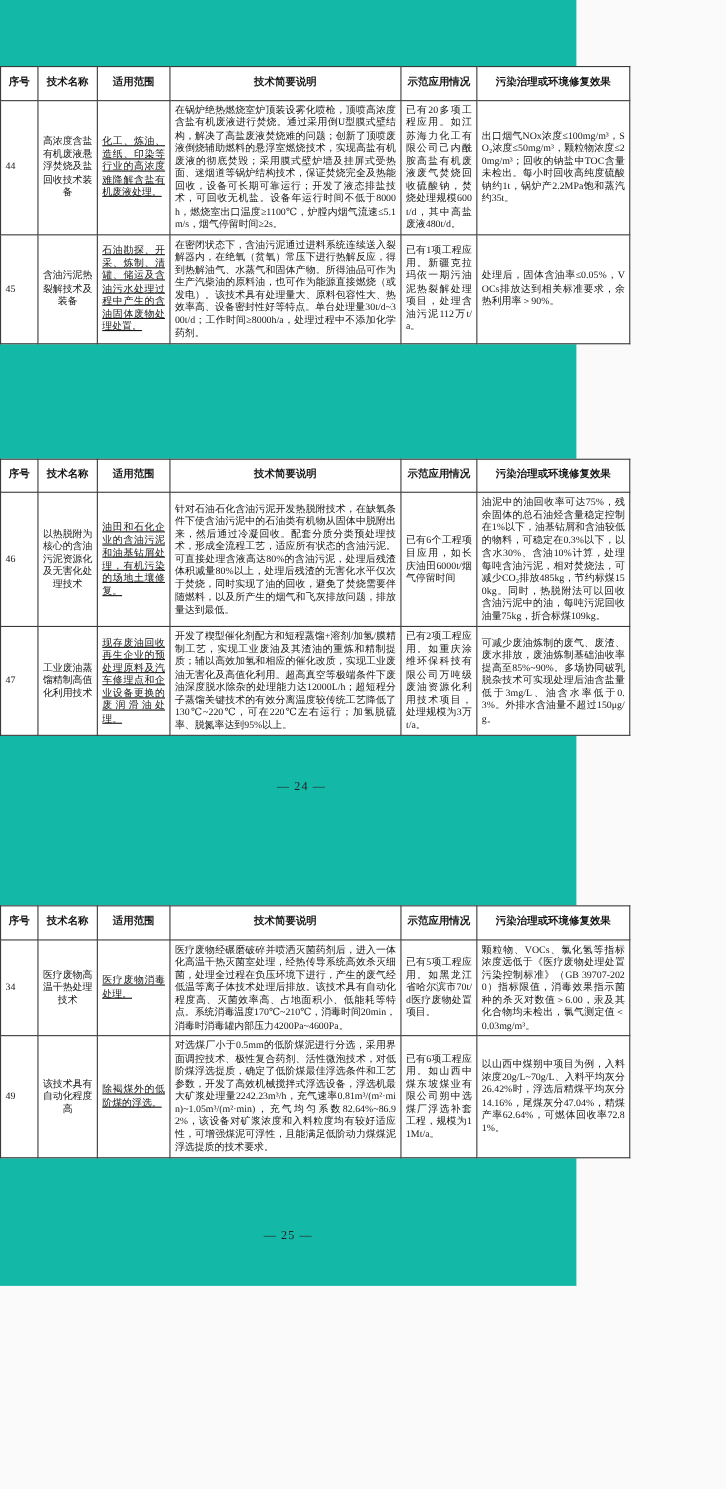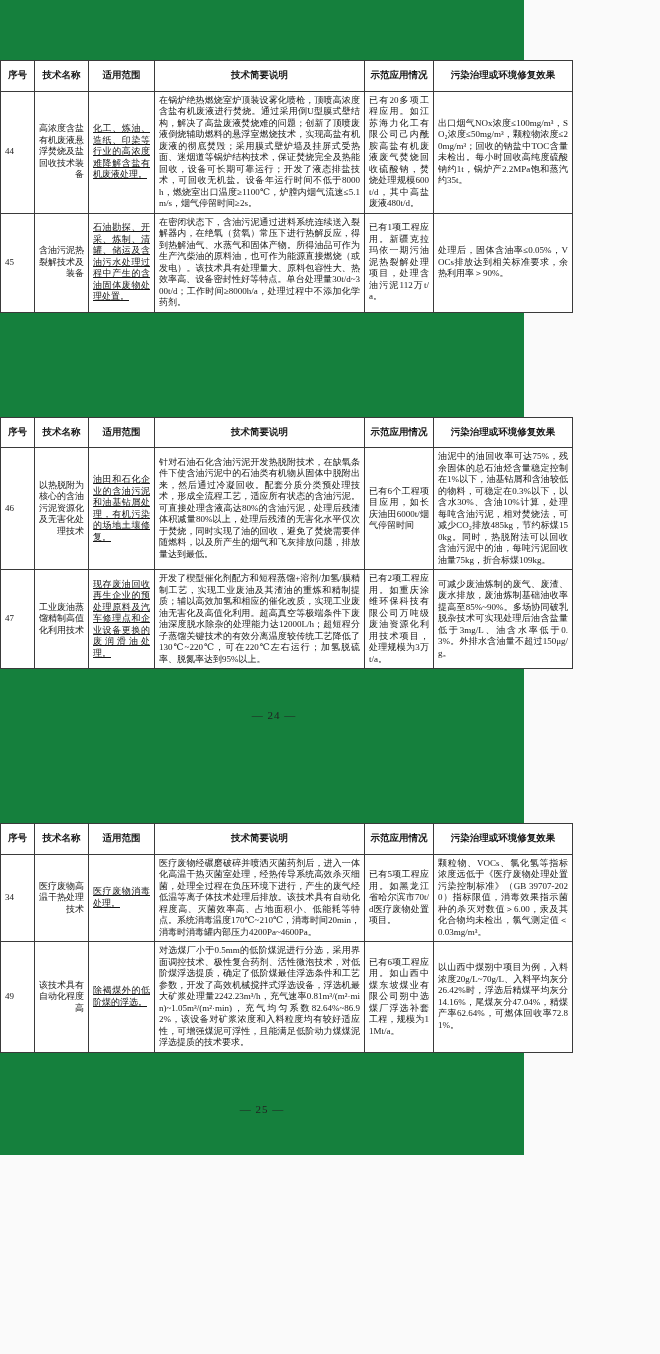--- a/index.html
+++ b/index.html
@@ -2,21 +2,21 @@
 <html><head>
 <meta charset="utf-8">
 <style>
   html,body{margin:0;padding:0;}
   body{
     width:660px;
     background:#fafafa;
     font-family:"Liberation Serif","DejaVu Serif",serif;
     color:#161616;
   }
-  .doc{width:524px;background:#15803d;}
+  .doc{width:524px;background:#14b8a6;}
   .sheet{padding-top:0;}
   .sheet-1{padding-top:60px;}
   .sheet-2{padding-top:104px;}
   .sheet-3{padding-top:102px;}
   table.tech-table{
     border-collapse:collapse;
     table-layout:fixed;
     width:572px;
     margin:0 auto;
     background:#fff;
@@ -31,34 +31,34 @@
   }
   .tech-table th{
     font-weight:bold;
     text-align:center;
     font-size:9.5px;
     padding:9px 2px;
     white-space:nowrap;
     overflow:hidden;
   }
   .c-no{text-align:left;}
-  .c-name{text-align:right;padding:3px 5px;}
+  .c-name{text-align:center;padding:3px 5px;}
   .c-scope{text-align:justify;padding:3px 6px;text-decoration:underline;}
   .c-desc{text-align:justify;padding:4px 6px;}
   .c-demo{text-align:justify;padding:3px 5px;}
   .c-effect{text-align:justify;padding:4px 6px;}
   .pagenum{
     text-align:center;
     font-size:11px;
     color:#222;
     margin-top:22px;
     letter-spacing:1px;
   }
   .sheet-2 .pagenum{margin-top:40px;padding-left:24px;}
-  .sheet-3 .pagenum{margin-top:50px;}
+  .sheet-3 .pagenum{margin-top:64px;}
   .bottom-pad{height:40px;}
 </style>
 </head>
 <body>
 
 <div class="doc">
 
   <div class="sheet sheet-1">
     <table class="tech-table">
       <colgroup>

